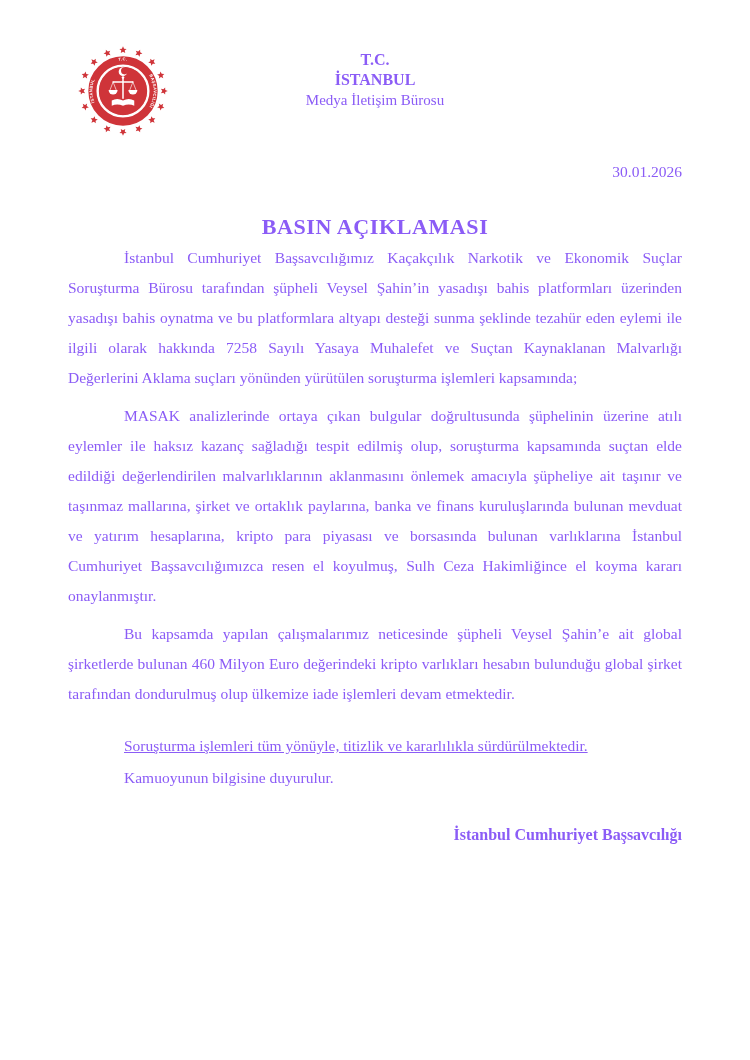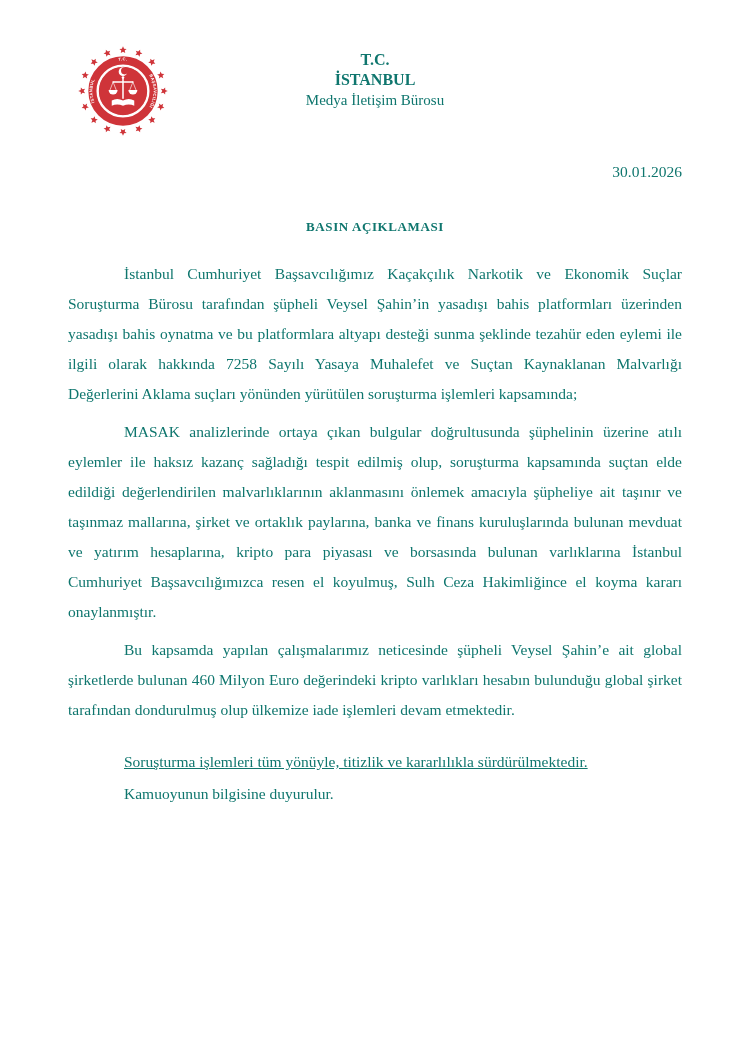--- a/index.html
+++ b/index.html
@@ -3,21 +3,21 @@
 <meta charset="utf-8">
 <style>
   html, body { margin: 0; padding: 0; background: #ffffff; }
   .page {
     position: relative;
     width: 750px;
     height: 1060px;
     margin: 0 auto;
     background: #ffffff;
     font-family: "Liberation Serif", "DejaVu Serif", serif;
-    color: #0f766e;
+    color: #8b5cf6;
     overflow: hidden;
     box-sizing: border-box;
     padding: 0 68px;
   }
   .letterhead {
     position: relative;
     margin-top: 46px;
     height: 94px;
   }
   .emblem {
@@ -36,24 +36,24 @@
   .head-line-office { font-weight: bold; font-size: 16.5px; }
   .head-line-bureau { font-size: 15px; }
   .doc-date {
     text-align: right;
     font-size: 15.5px;
     margin-top: 22px;
     line-height: 20px;
   }
   .doc-title {
     text-align: center;
-    font-size: 13px;
+    font-size: 22px;
     font-weight: bold;
     letter-spacing: 0.6px;
-    margin: 34px 0 21px 0;
+    margin: 34px 0 5px 0;
     line-height: 22px;
   }
   .body-text p {
     font-size: 15.5px;
     line-height: 30px;
     text-align: justify;
     text-indent: 56px;
     margin: 0 0 8px 0;
   }
   .body-text p.para-3 { margin-bottom: 22px; }
@@ -135,14 +135,15 @@
   <div class="doc-title">BASIN AÇIKLAMASI</div>
 
   <div class="body-text">
     <p class="para-1">İstanbul Cumhuriyet Başsavcılığımız Kaçakçılık Narkotik ve Ekonomik Suçlar Soruşturma Bürosu tarafından şüpheli Veysel Şahin’in yasadışı bahis platformları üzerinden yasadışı bahis oynatma ve bu platformlara altyapı desteği sunma şeklinde tezahür eden eylemi ile ilgili olarak hakkında 7258 Sayılı Yasaya Muhalefet ve Suçtan Kaynaklanan Malvarlığı Değerlerini Aklama suçları yönünden yürütülen soruşturma işlemleri kapsamında;</p>
     <p class="para-2">MASAK analizlerinde ortaya çıkan bulgular doğrultusunda şüphelinin üzerine atılı eylemler ile haksız kazanç sağladığı tespit edilmiş olup, soruşturma kapsamında suçtan elde edildiği değerlendirilen malvarlıklarının aklanmasını önlemek amacıyla şüpheliye ait taşınır ve taşınmaz mallarına, şirket ve ortaklık paylarına, banka ve finans kuruluşlarında bulunan mevduat ve yatırım hesaplarına, kripto para piyasası ve borsasında bulunan varlıklarına İstanbul Cumhuriyet Başsavcılığımızca resen el koyulmuş, Sulh Ceza Hakimliğince el koyma kararı onaylanmıştır.</p>
     <p class="para-3">Bu kapsamda yapılan çalışmalarımız neticesinde şüpheli Veysel Şahin’e ait global şirketlerde bulunan 460 Milyon Euro değerindeki kripto varlıkları hesabın bulunduğu global şirket tarafından dondurulmuş olup ülkemize iade işlemleri devam etmektedir.</p>
     <p class="para-4">Soruşturma işlemleri tüm yönüyle, titizlik ve kararlılıkla sürdürülmektedir.</p>
     <p class="para-5">Kamuoyunun bilgisine duyurulur.</p>
   </div>
 
+  <div class="signature">İstanbul Cumhuriyet Başsavcılığı</div>
 
 </div>
 
 </body></html>

